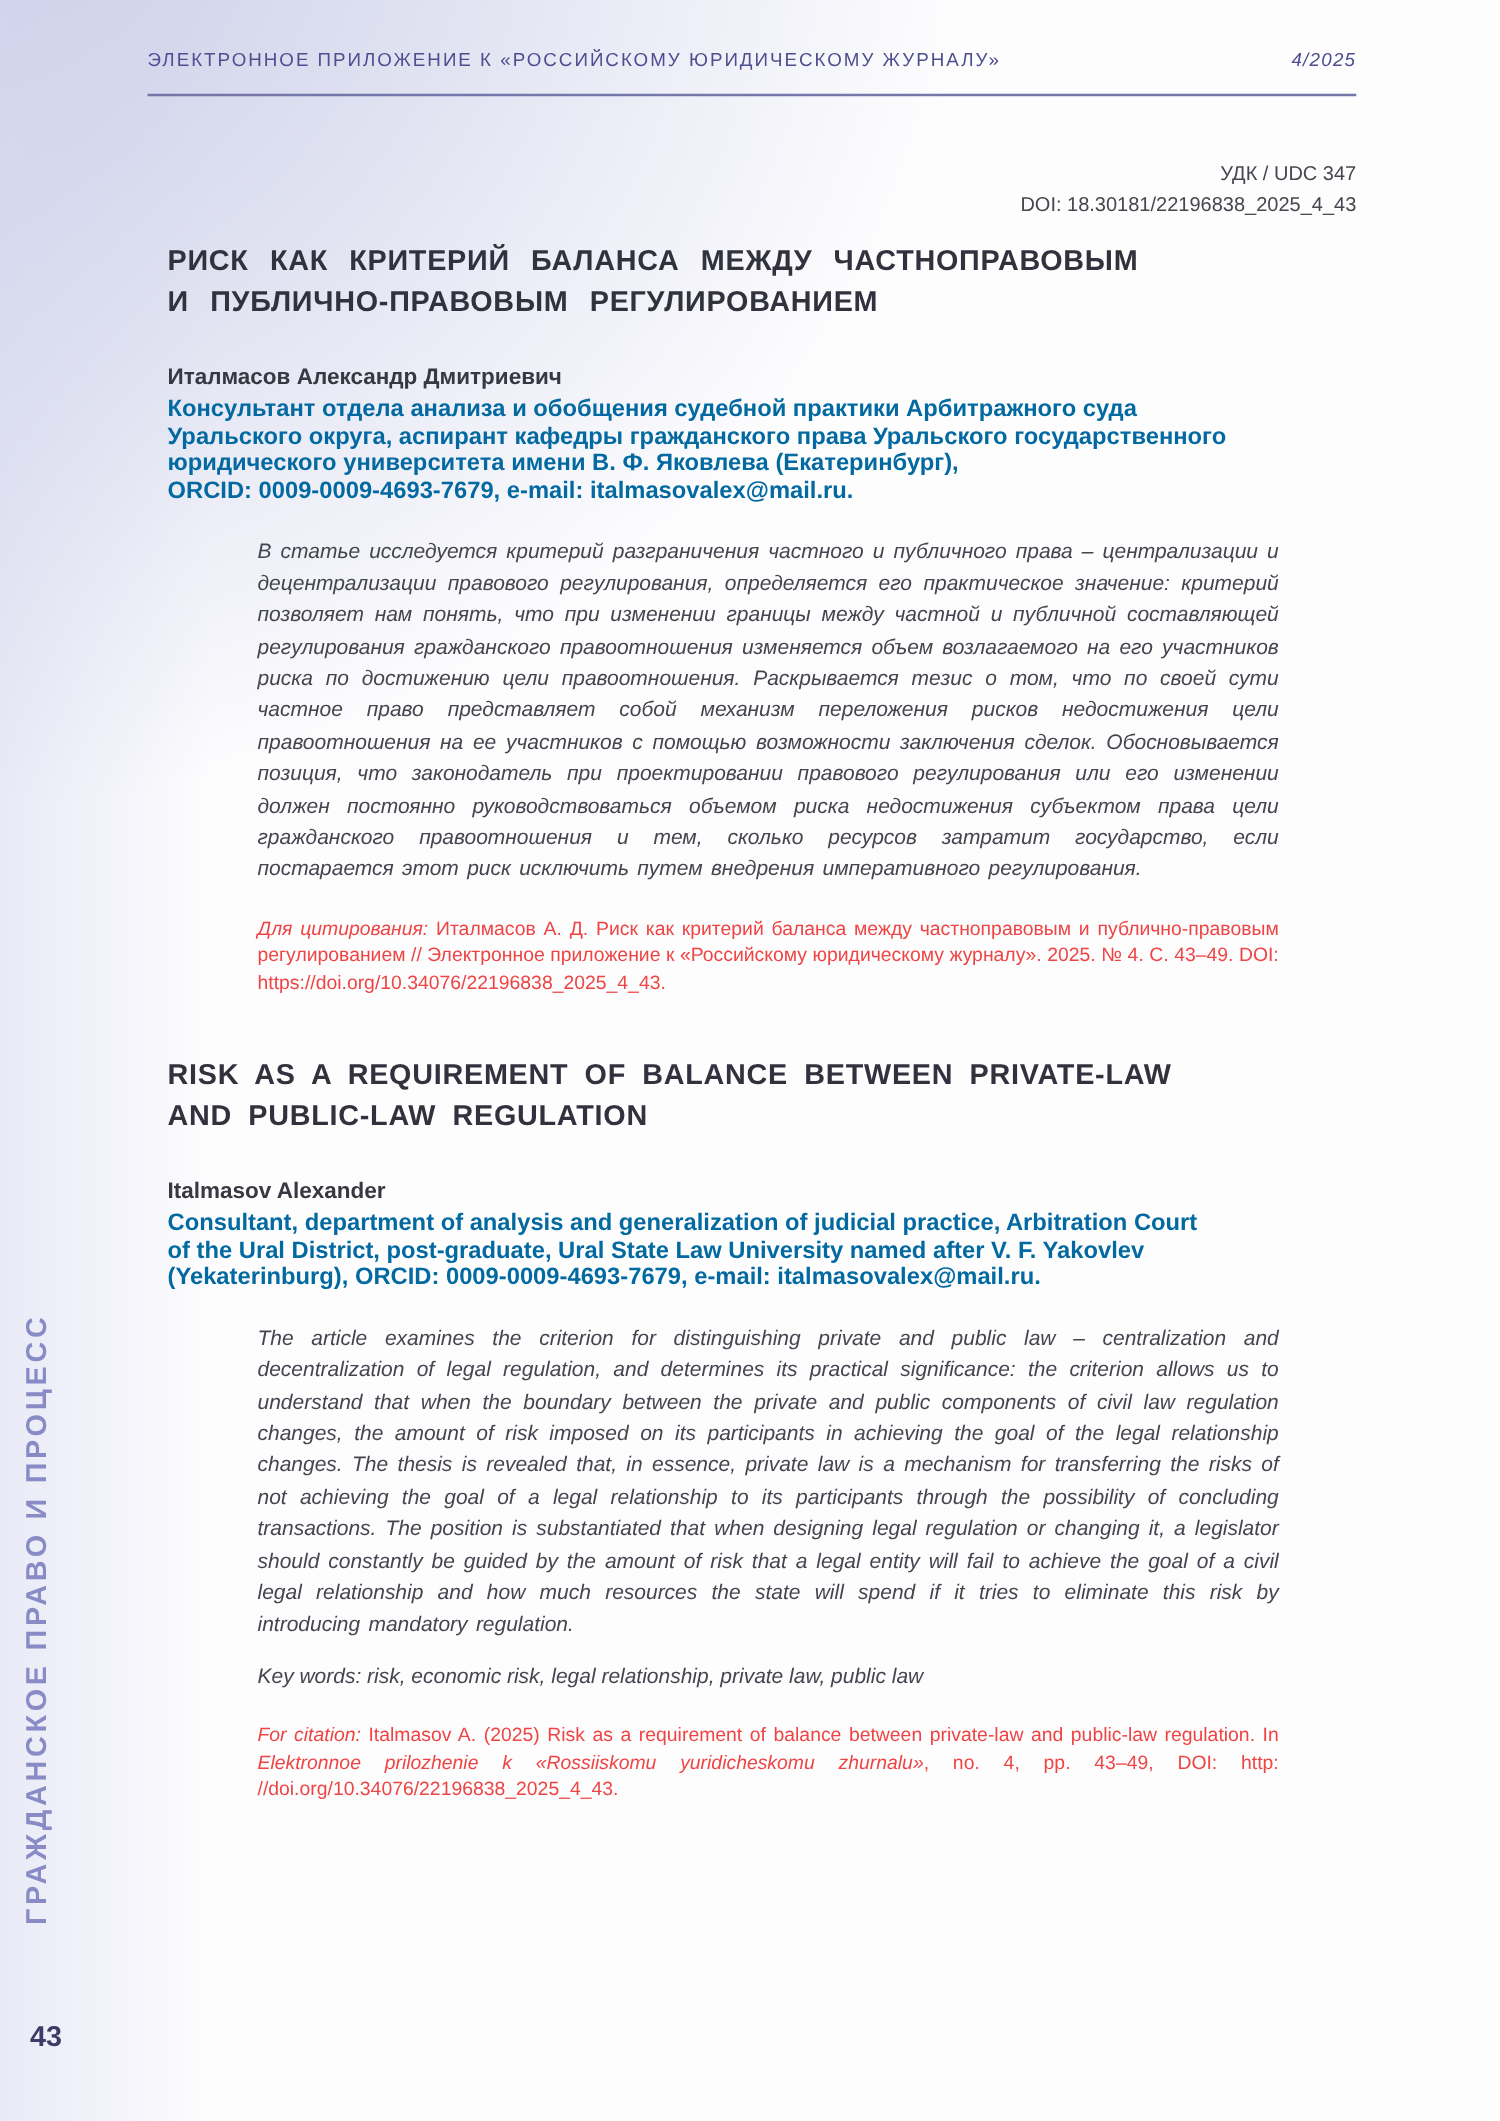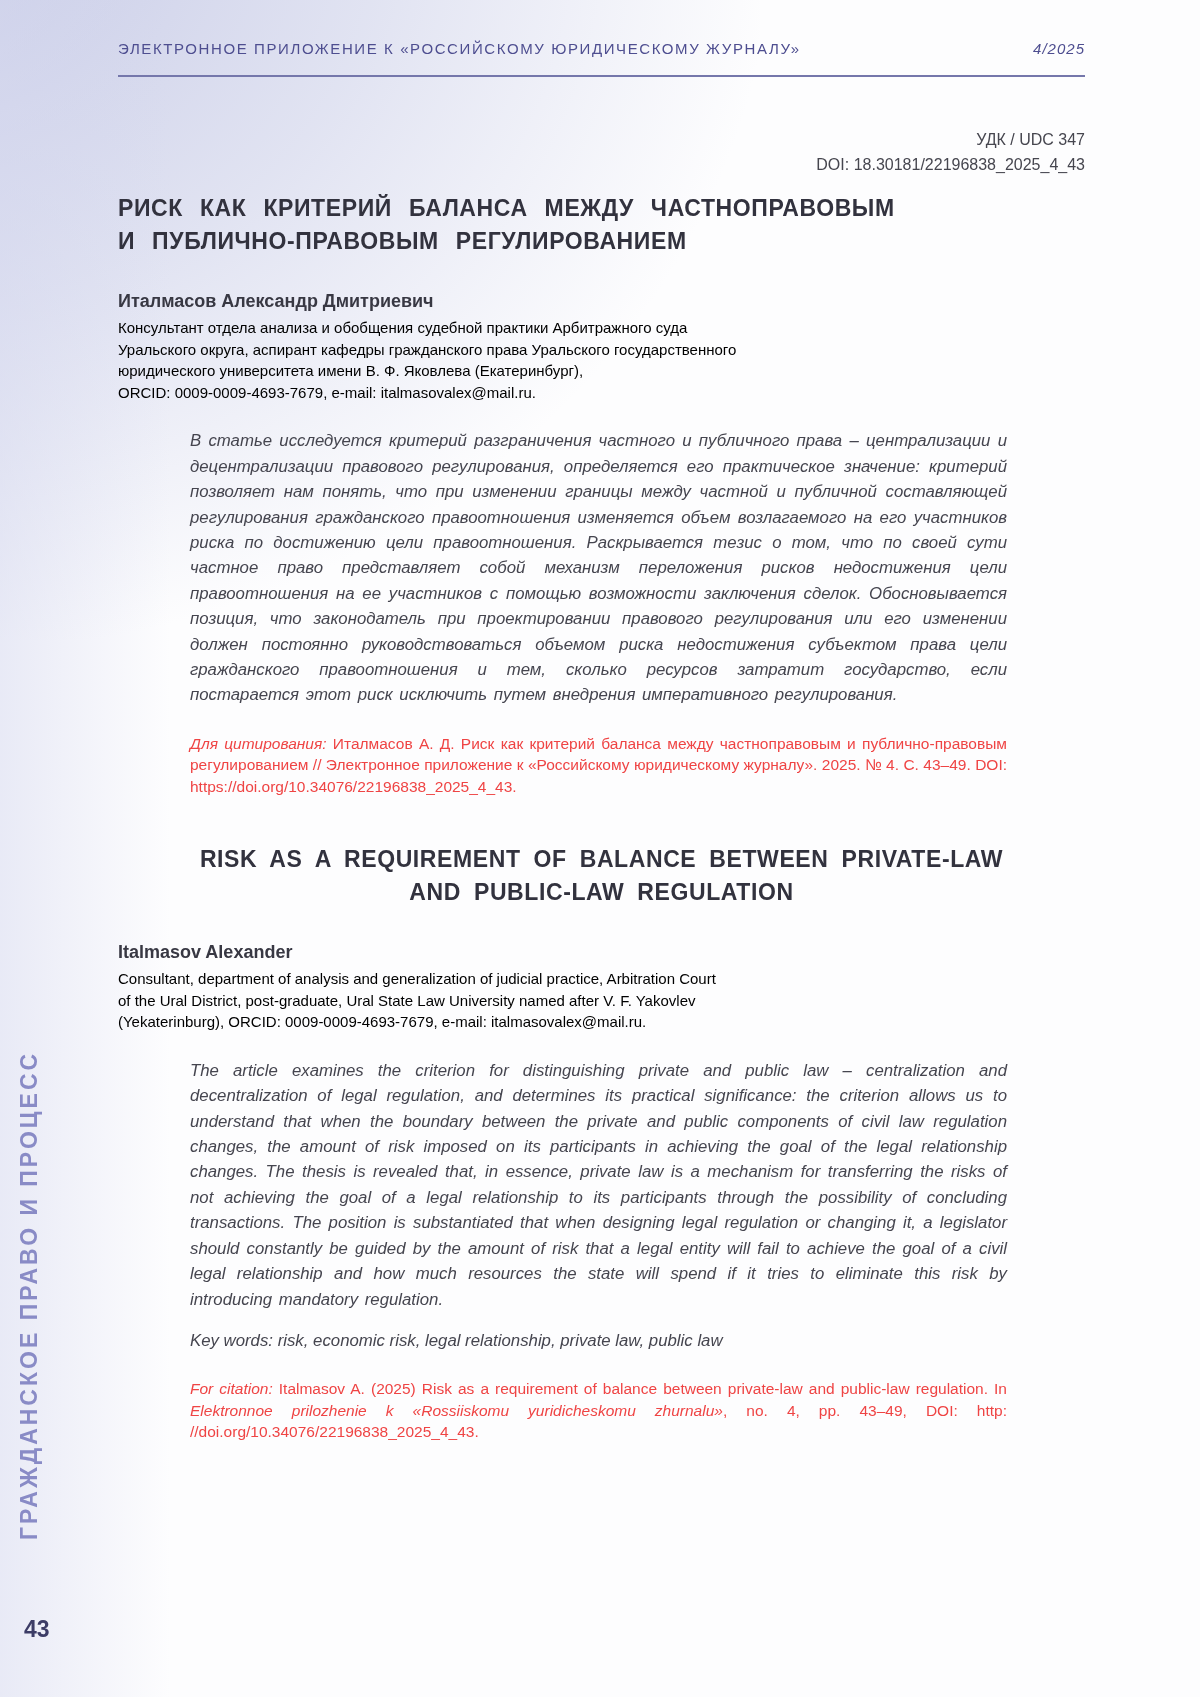--- a/index.html
+++ b/index.html
@@ -34,38 +34,39 @@
     position:absolute; top:75px; left:118px; right:115px; height:2px;
     background:#7577ab;
   }
   .meta {
     position:absolute; top:127px; right:115px;
     text-align:right;
     font-size:16px; line-height:25px;
     color:#46464f;
   }
   .content {
-    position:absolute; top:192px; left:118px; width:967px;
+    position:absolute; top:192px; left:134px; width:967px;
   }
   .article-title {
     font-size:23px; font-weight:bold; line-height:33px;
     color:#32323e;
     letter-spacing:0.6px;
   }
   .article-title .t-line { word-spacing:10px; }
-  .article-title.en .t-line { word-spacing:6px;text-align:center; }
+  .article-title.en .t-line { word-spacing:6px; }
   .author-name {
     margin-top:33px;
     font-size:18px; font-weight:bold; color:#383843;
   }
   .affiliation {
     margin-top:5px;
-    font-size:15px; line-height:21.6px;
-    color:#000000;
+    font-size:19px; line-height:21.6px;
+    color:#0369a1;
     white-space:pre-line;
+    font-weight:bold;
   }
   .abstract {
     margin-top:25px; margin-left:72px; margin-right:78px;
     font-style:italic;
     font-size:16.8px; line-height:25.4px;
     text-align:justify;
     color:#45454f;
     word-spacing:2px;
   }
   .keywords {

